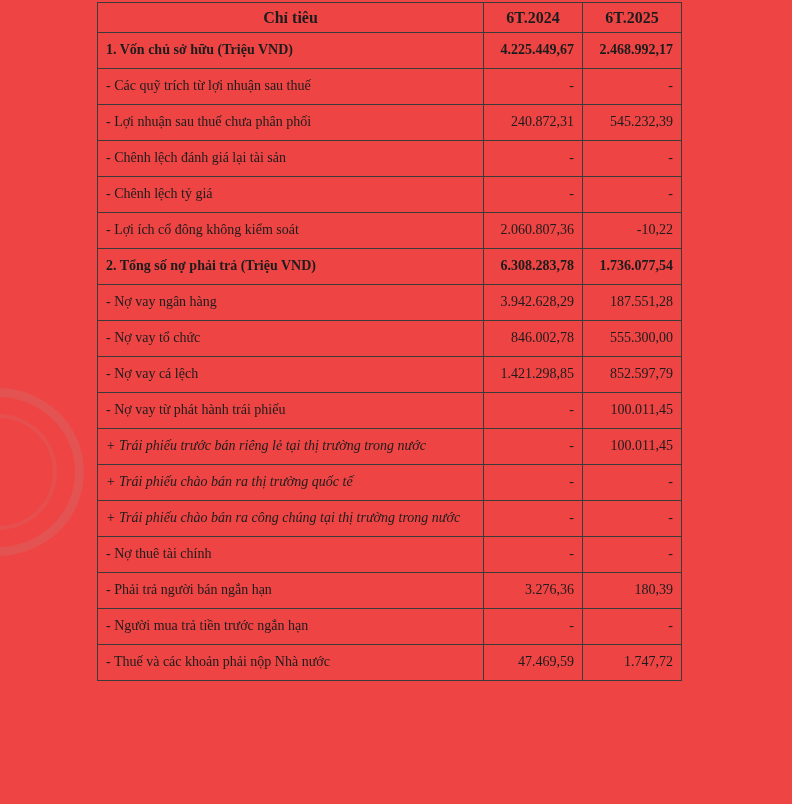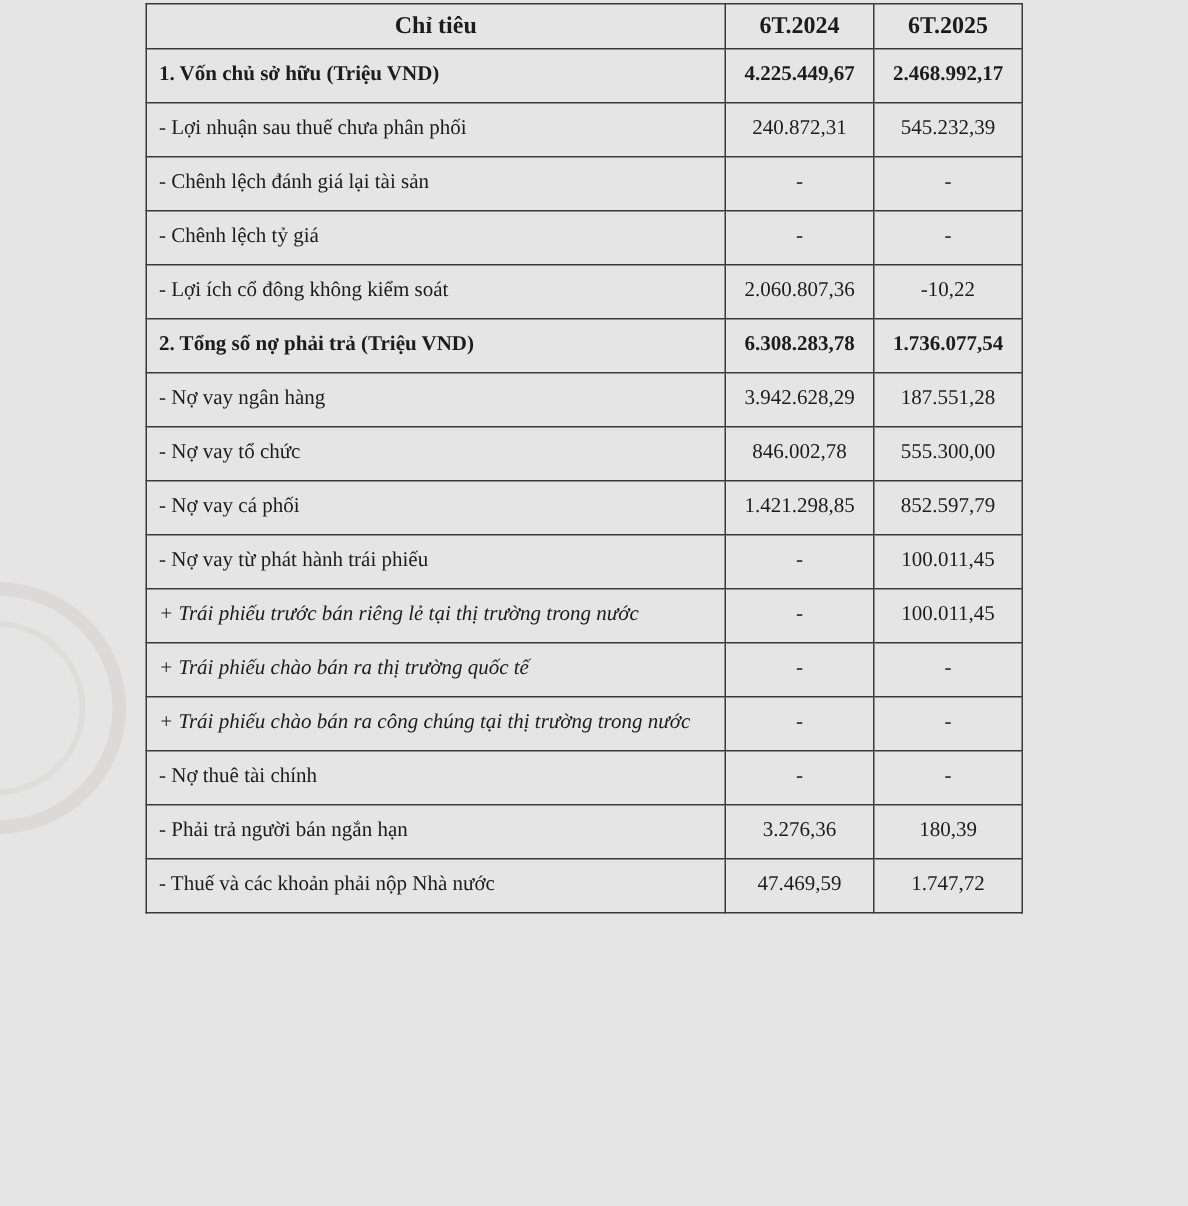--- a/index.html
+++ b/index.html
@@ -11,21 +11,21 @@
     height: 804px;
     background: #ffffff;
     position: relative;
     overflow: hidden;
     font-family: "Liberation Serif", "DejaVu Serif", serif;
     color: #1c1c1c;
   }
   .sheet {
     position: absolute;
     inset: 0;
-    background: #e5e5e5;
+    background: #ef4444;
   }
   
   .watermark {
     position: absolute;
     left: -88px;
     top: 388px;
     width: 172px;
     height: 168px;
     border-radius: 50%;
     border: 9px solid rgba(168, 162, 155, 0.16);
@@ -69,21 +69,21 @@
     padding: 3px 8px;
     vertical-align: middle;
     line-height: 1.35;
   }
   td.cell-label {
     text-align: left;
     padding-left: 9px;
     padding-right: 6px;
   }
   td.cell-num {
-    text-align: center;
+    text-align: right;
     padding-right: 8px;
   }
   tr.style-bold td {
     font-weight: bold;
   }
   tr.style-italic td.cell-label {
     font-style: italic;
   }
 </style>
 </head>
@@ -108,20 +108,25 @@
         <th>6T.2025</th>
       </tr>
     </thead>
     <tbody id="table-body">
         <tr class="style-bold">
       <td class="cell-label">1. Vốn chủ sở hữu (Triệu VND)</td>
       <td class="cell-num">4.225.449,67</td>
       <td class="cell-num">2.468.992,17</td>
     </tr>
         <tr class="style-normal">
+      <td class="cell-label">- Các quỹ trích từ lợi nhuận sau thuế</td>
+      <td class="cell-num">-</td>
+      <td class="cell-num">-</td>
+    </tr>
+        <tr class="style-normal">
       <td class="cell-label">- Lợi nhuận sau thuế chưa phân phối</td>
       <td class="cell-num">240.872,31</td>
       <td class="cell-num">545.232,39</td>
     </tr>
         <tr class="style-normal">
       <td class="cell-label">- Chênh lệch đánh giá lại tài sản</td>
       <td class="cell-num">-</td>
       <td class="cell-num">-</td>
     </tr>
         <tr class="style-normal">
@@ -143,21 +148,21 @@
       <td class="cell-label">- Nợ vay ngân hàng</td>
       <td class="cell-num">3.942.628,29</td>
       <td class="cell-num">187.551,28</td>
     </tr>
         <tr class="style-normal">
       <td class="cell-label">- Nợ vay tổ chức</td>
       <td class="cell-num">846.002,78</td>
       <td class="cell-num">555.300,00</td>
     </tr>
         <tr class="style-normal">
-      <td class="cell-label">- Nợ vay cá phối</td>
+      <td class="cell-label">- Nợ vay cá lệch</td>
       <td class="cell-num">1.421.298,85</td>
       <td class="cell-num">852.597,79</td>
     </tr>
         <tr class="style-normal">
       <td class="cell-label">- Nợ vay từ phát hành trái phiếu</td>
       <td class="cell-num">-</td>
       <td class="cell-num">100.011,45</td>
     </tr>
         <tr class="style-italic">
       <td class="cell-label">+ Trái phiếu trước bán riêng lẻ tại thị trường trong nước</td>
@@ -178,20 +183,25 @@
       <td class="cell-label">- Nợ thuê tài chính</td>
       <td class="cell-num">-</td>
       <td class="cell-num">-</td>
     </tr>
         <tr class="style-normal">
       <td class="cell-label">- Phải trả người bán ngắn hạn</td>
       <td class="cell-num">3.276,36</td>
       <td class="cell-num">180,39</td>
     </tr>
         <tr class="style-normal">
+      <td class="cell-label">- Người mua trả tiền trước ngắn hạn</td>
+      <td class="cell-num">-</td>
+      <td class="cell-num">-</td>
+    </tr>
+        <tr class="style-normal">
       <td class="cell-label">- Thuế và các khoản phải nộp Nhà nước</td>
       <td class="cell-num">47.469,59</td>
       <td class="cell-num">1.747,72</td>
     </tr>
       </tbody>
   </table>
 
 </div>
 
 </body></html>

